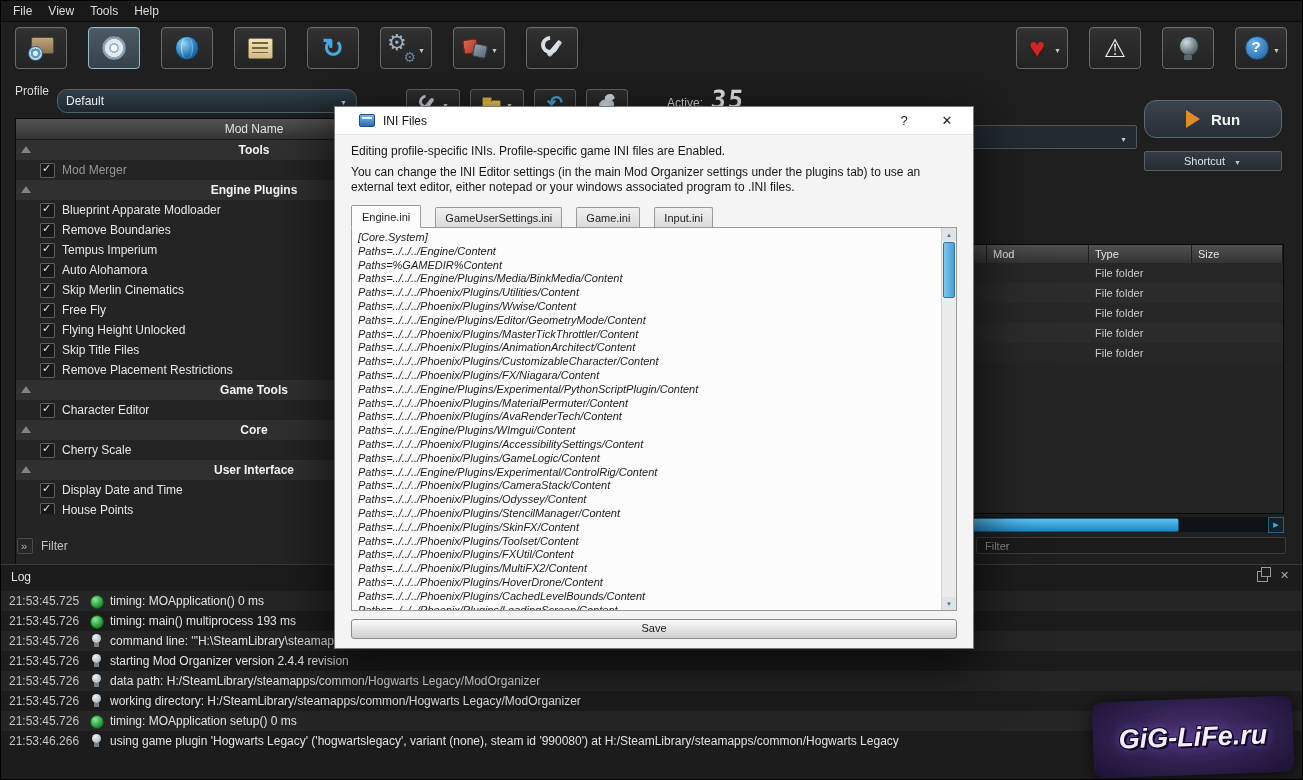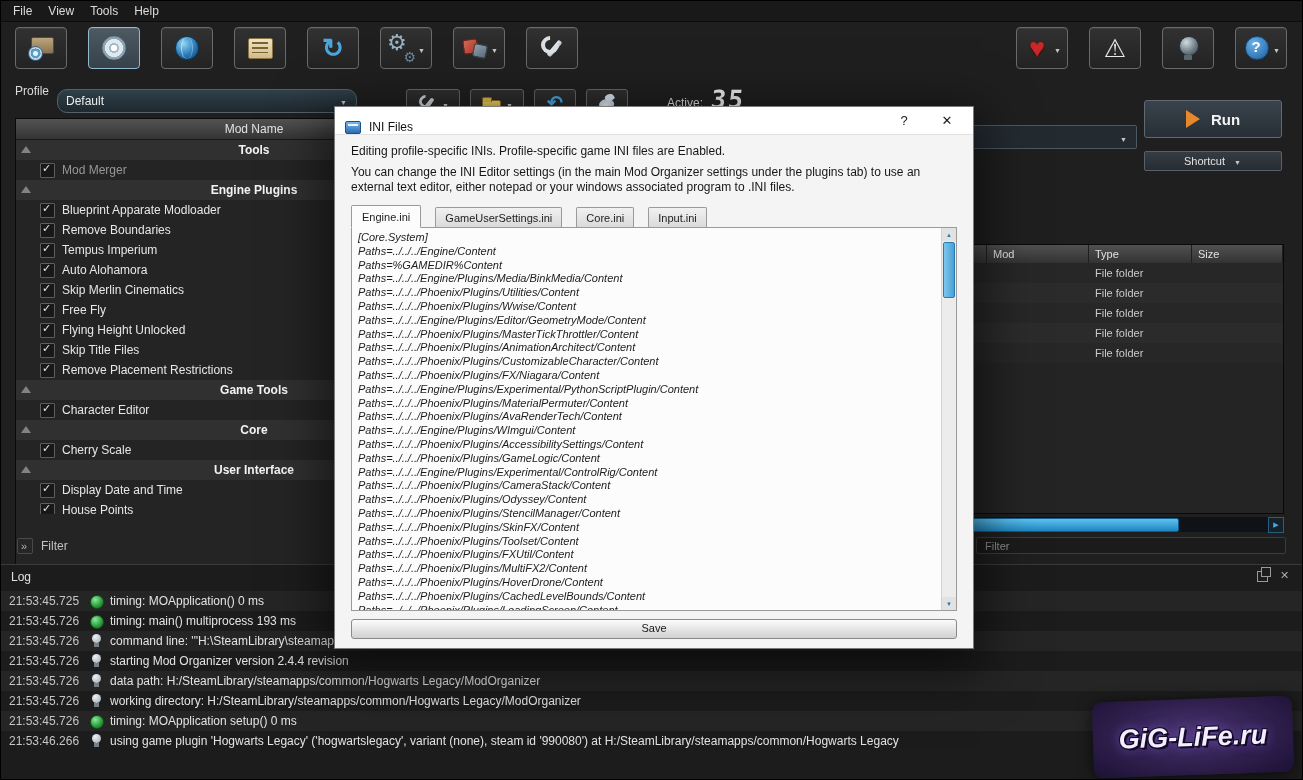--- a/index.html
+++ b/index.html
@@ -76,21 +76,21 @@
   .sb-arrow.left::before{content:"◀";color:#4aa8e0;font-size:7px}
   .sb-arrow.right::before{content:"▶";color:#4aa8e0;font-size:7px}
   .sb-thumb{height:14px;background:linear-gradient(#5ec2ef,#1f86c2);border:1px solid #0e5c90;border-radius:2px;box-sizing:border-box}
   .grow{flex:1}
   .left-filter-btn{position:absolute;left:16px;top:537px;width:16px;height:16px;border:1px solid #4a4a4a;background:#262626;border-radius:2px;box-sizing:border-box}
   .left-filter-btn::before{content:"»";position:absolute;left:3px;top:0;color:#b2b2b2;font-size:11px;line-height:14px}
   .left-filter-label{position:absolute;left:40px;top:538px;color:#c2c2c2;font-size:12px}
 
   
   .exec-combo{position:absolute;left:700px;top:124px;width:436px;height:24px;background:#232b31;border:1px solid #4c5862;border-radius:2px;display:flex;align-items:center;justify-content:flex-end;padding:0 8px;box-sizing:border-box}
-  .run-button{position:absolute;left:1143px;top:99px;width:138px;height:38px;background:linear-gradient(#3a434d,#272e35);border:1px solid #5f6a75;border-radius:3px;display:flex;align-items:center;justify-content:center;gap:11px;box-sizing:border-box}
+  .run-button{position:absolute;left:1143px;top:99px;width:138px;height:38px;background:linear-gradient(#3a434d,#272e35);border:1px solid #5f6a75;border-radius:12px;display:flex;align-items:center;justify-content:center;gap:11px;box-sizing:border-box}
   .play-triangle{width:0;height:0;border-left:14px solid #e8882c;border-top:9px solid transparent;border-bottom:9px solid transparent}
   .run-label{color:#f3f3f3;font-size:15px;font-weight:bold}
   .shortcut-button{position:absolute;left:1143px;top:150px;width:138px;height:20px;background:linear-gradient(#353c44,#262c32);border:1px solid #57606a;border-radius:2px;display:flex;align-items:center;justify-content:center;gap:9px;color:#e2e2e2;font-size:11px;box-sizing:border-box}
 
   
   .files-panel{position:absolute;left:362px;top:243px;width:921px;height:270px;background:#242424;border:1px solid #0a0a0a;box-sizing:border-box;overflow:hidden}
   .ft-header{display:flex;height:18px;background:linear-gradient(#515151,#333)}
   .th{border-right:1px solid #1f1f1f;color:#e2e2e2;font-size:11px;line-height:18px;padding-left:6px;box-sizing:border-box;flex:none}
   .filler{width:623px;padding-left:0}
   .col-mod{width:102px}.col-type{width:103px}.col-size{width:91px}
@@ -123,21 +123,21 @@
 
   
   .watermark{position:absolute;left:1092px;top:698px;width:200px;height:76px;transform:rotate(-2deg);border-radius:10px;
     background:radial-gradient(ellipse at 50% 45%,#4a3470 0%,#2f1f4d 55%,#1c1135 100%);display:flex;align-items:center;justify-content:center;box-shadow:0 2px 16px rgba(0,0,0,.65)}
   .watermark-text{font-size:27px;font-weight:bold;font-style:italic;color:#f3edff;
     text-shadow:2px 2px 0 #120a26,-1px -1px 0 #120a26,1px -1px 0 #120a26,-1px 1px 0 #120a26,0 0 12px #7a5ac8}
 
   
   .dialog{position:absolute;left:333px;top:105px;width:640px;height:543px;background:#f4f4f4;border:1px solid #7a7a7a;
     box-shadow:0 14px 50px 8px rgba(0,0,0,.6);display:flex;flex-direction:column;box-sizing:border-box;z-index:5}
-  .dlg-titlebar{height:27px;background:#ffffff;display:flex;align-items:flex-end;padding:0 10px;flex:none;position:relative;border-bottom:1px solid #e2e2e2}
+  .dlg-titlebar{height:27px;background:#ffffff;display:flex;align-items:center;padding:0 24px;flex:none;position:relative;border-bottom:1px solid #e2e2e2}
   .dlg-icon{width:14px;height:11px;background:linear-gradient(#7ab8ec,#2a6cb0);border:1px solid #1d4e86;border-radius:2px;position:relative;flex:none}
   .dlg-icon::before{content:"";position:absolute;left:2px;top:2px;right:2px;height:2px;background:#eaf4fc}
   .dlg-title{margin-left:8px;color:#101010;font-size:12px}
   .dlg-help{position:absolute;right:54px;top:0;width:30px;height:27px;text-align:center;line-height:27px;color:#222;font-size:13px}
   .dlg-close{position:absolute;right:10px;top:0;width:32px;height:27px;text-align:center;line-height:27px;color:#222;font-size:13px}
   .dlg-body{flex:1;padding:9px 16px 9px;display:flex;flex-direction:column;box-sizing:border-box;overflow:hidden}
   .dlg-info1{color:#161616;font-size:12px;margin-bottom:7px}
   .dlg-info2{color:#161616;font-size:12px;line-height:15px;margin-bottom:10px}
   .dlg-tabs{display:flex;align-items:flex-end}
   .tab{font-size:11px;color:#222;background:linear-gradient(#f1f1f1,#dadada);border:1px solid #9a9a9a;border-bottom:none;padding:4px 9px 3px;margin-right:14px;border-radius:2px 2px 0 0;position:relative}
@@ -444,21 +444,21 @@
       <span class="dlg-title">INI Files</span>
       <span class="dlg-help">?</span>
       <span class="dlg-close">✕</span>
     </div>
     <div class="dlg-body">
       <div class="dlg-info1">Editing profile-specific INIs. Profile-specific game INI files are Enabled.</div>
       <div class="dlg-info2">You can change the INI Editor settings (in the main Mod Organizer settings under the plugins tab) to use an external text editor, either notepad or your windows associated program to .INI files.</div>
       <div class="dlg-tabs">
           <div class="tab selected">Engine.ini</div>
           <div class="tab">GameUserSettings.ini</div>
-          <div class="tab">Core.ini</div>
+          <div class="tab">Game.ini</div>
           <div class="tab">Input.ini</div>
         </div>
       <div class="ini-box">
         <div class="ini-text">
             <div class="ini-line">[Core.System]</div>
             <div class="ini-line">Paths=../../../Engine/Content</div>
             <div class="ini-line">Paths=%GAMEDIR%Content</div>
             <div class="ini-line">Paths=../../../Engine/Plugins/Media/BinkMedia/Content</div>
             <div class="ini-line">Paths=../../../Phoenix/Plugins/Utilities/Content</div>
             <div class="ini-line">Paths=../../../Phoenix/Plugins/Wwise/Content</div>

